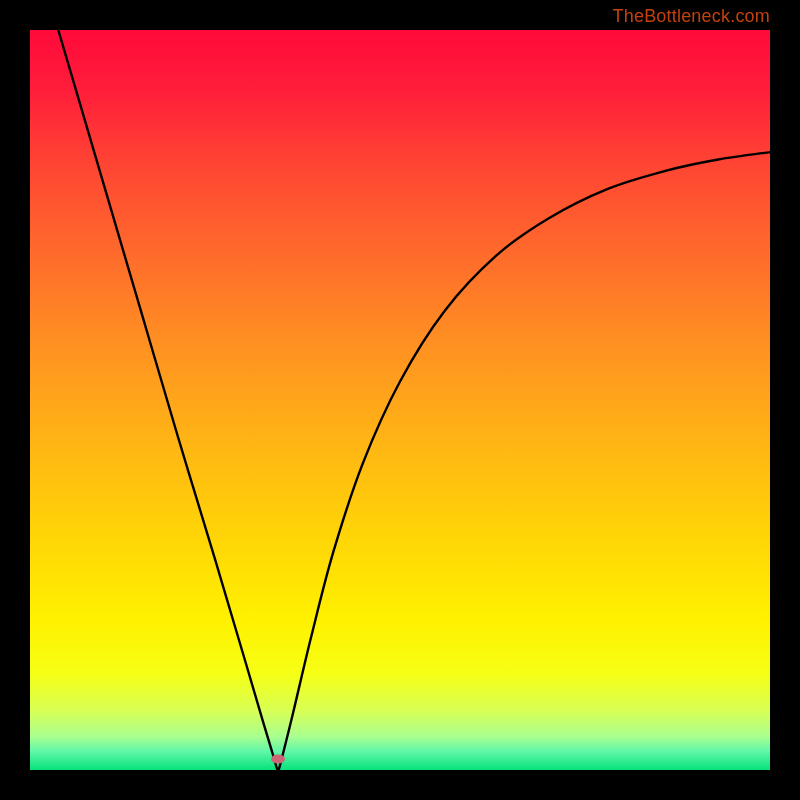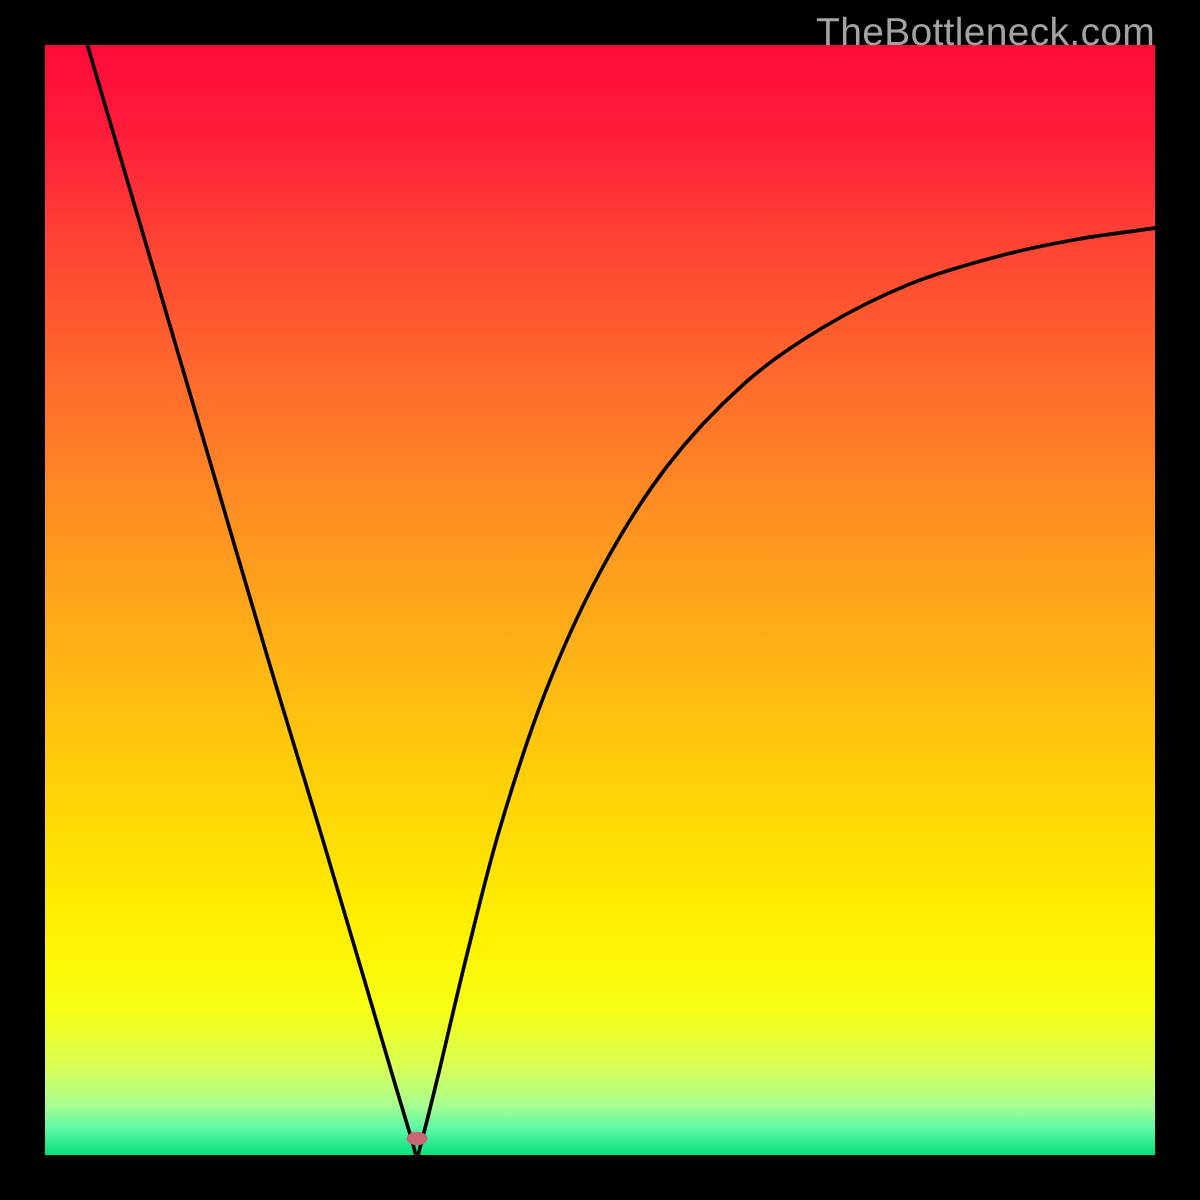--- a/index.html
+++ b/index.html
@@ -24,22 +24,22 @@
     inset: 0;
   }
   .curve-layer {
     position: absolute;
     inset: 0;
   }
   .watermark {
     position: absolute;
     top: 6px;
     right: 30px;
-    color: #a3a3a3;
-    font-size: 26px;
+    color: #c2410c;
+    font-size: 18px;
     font-weight: 500;
     letter-spacing: 0.2px;
   }
   .marker {
     position: absolute;
     width: 14px;
     height: 9px;
     background: #cc6677;
     border-radius: 50%;
     transform: translate(-50%, -50%);

